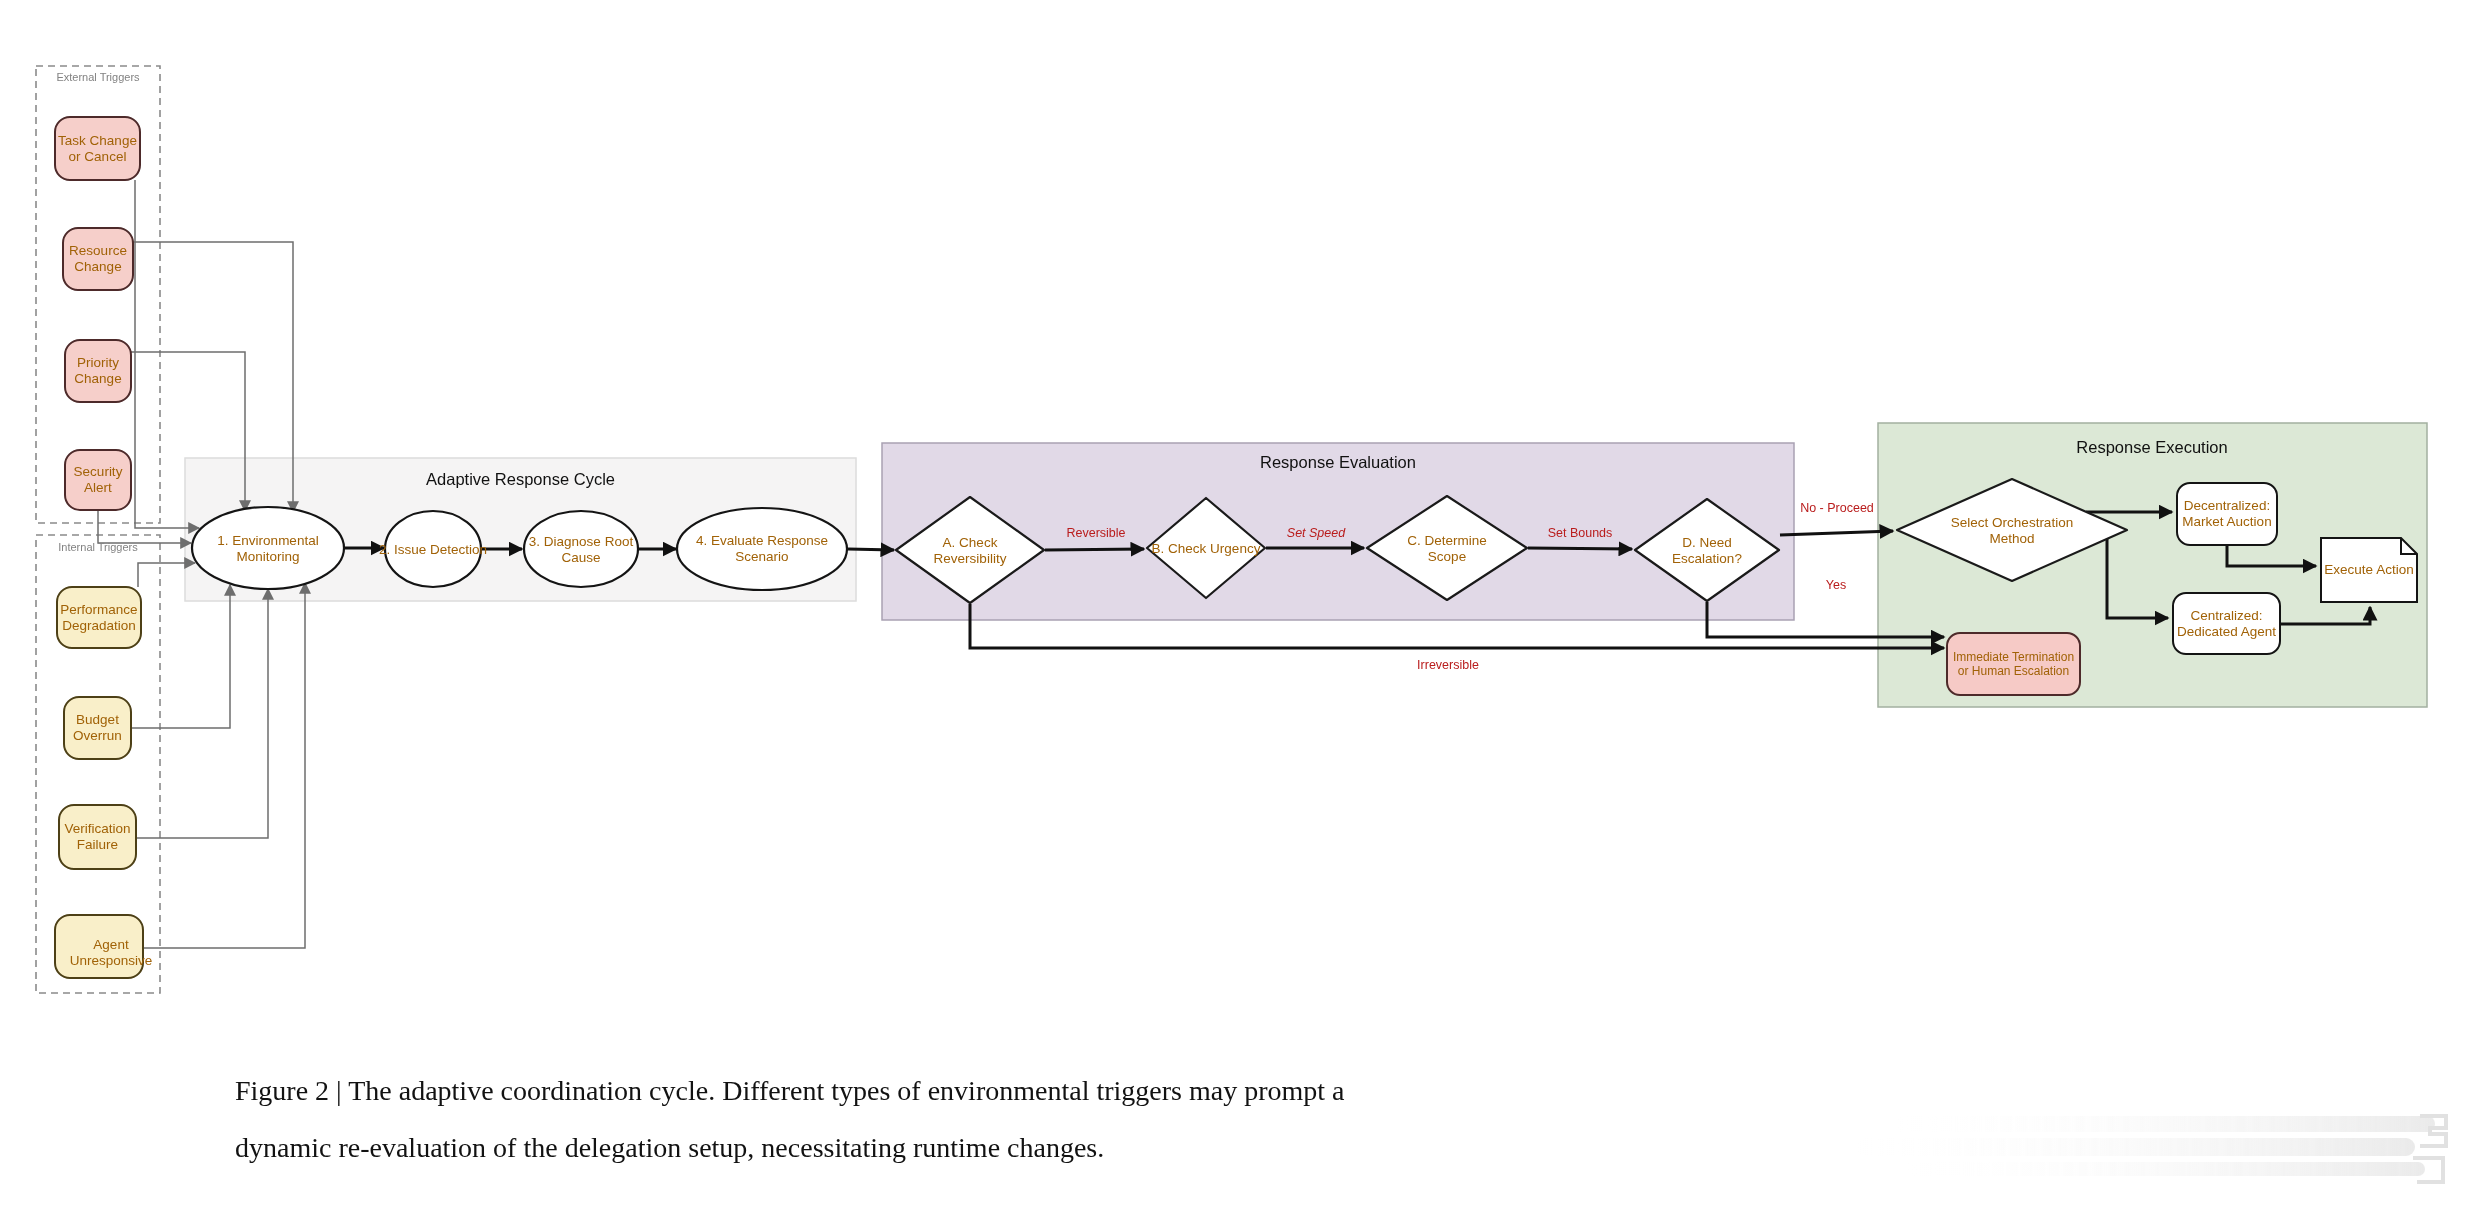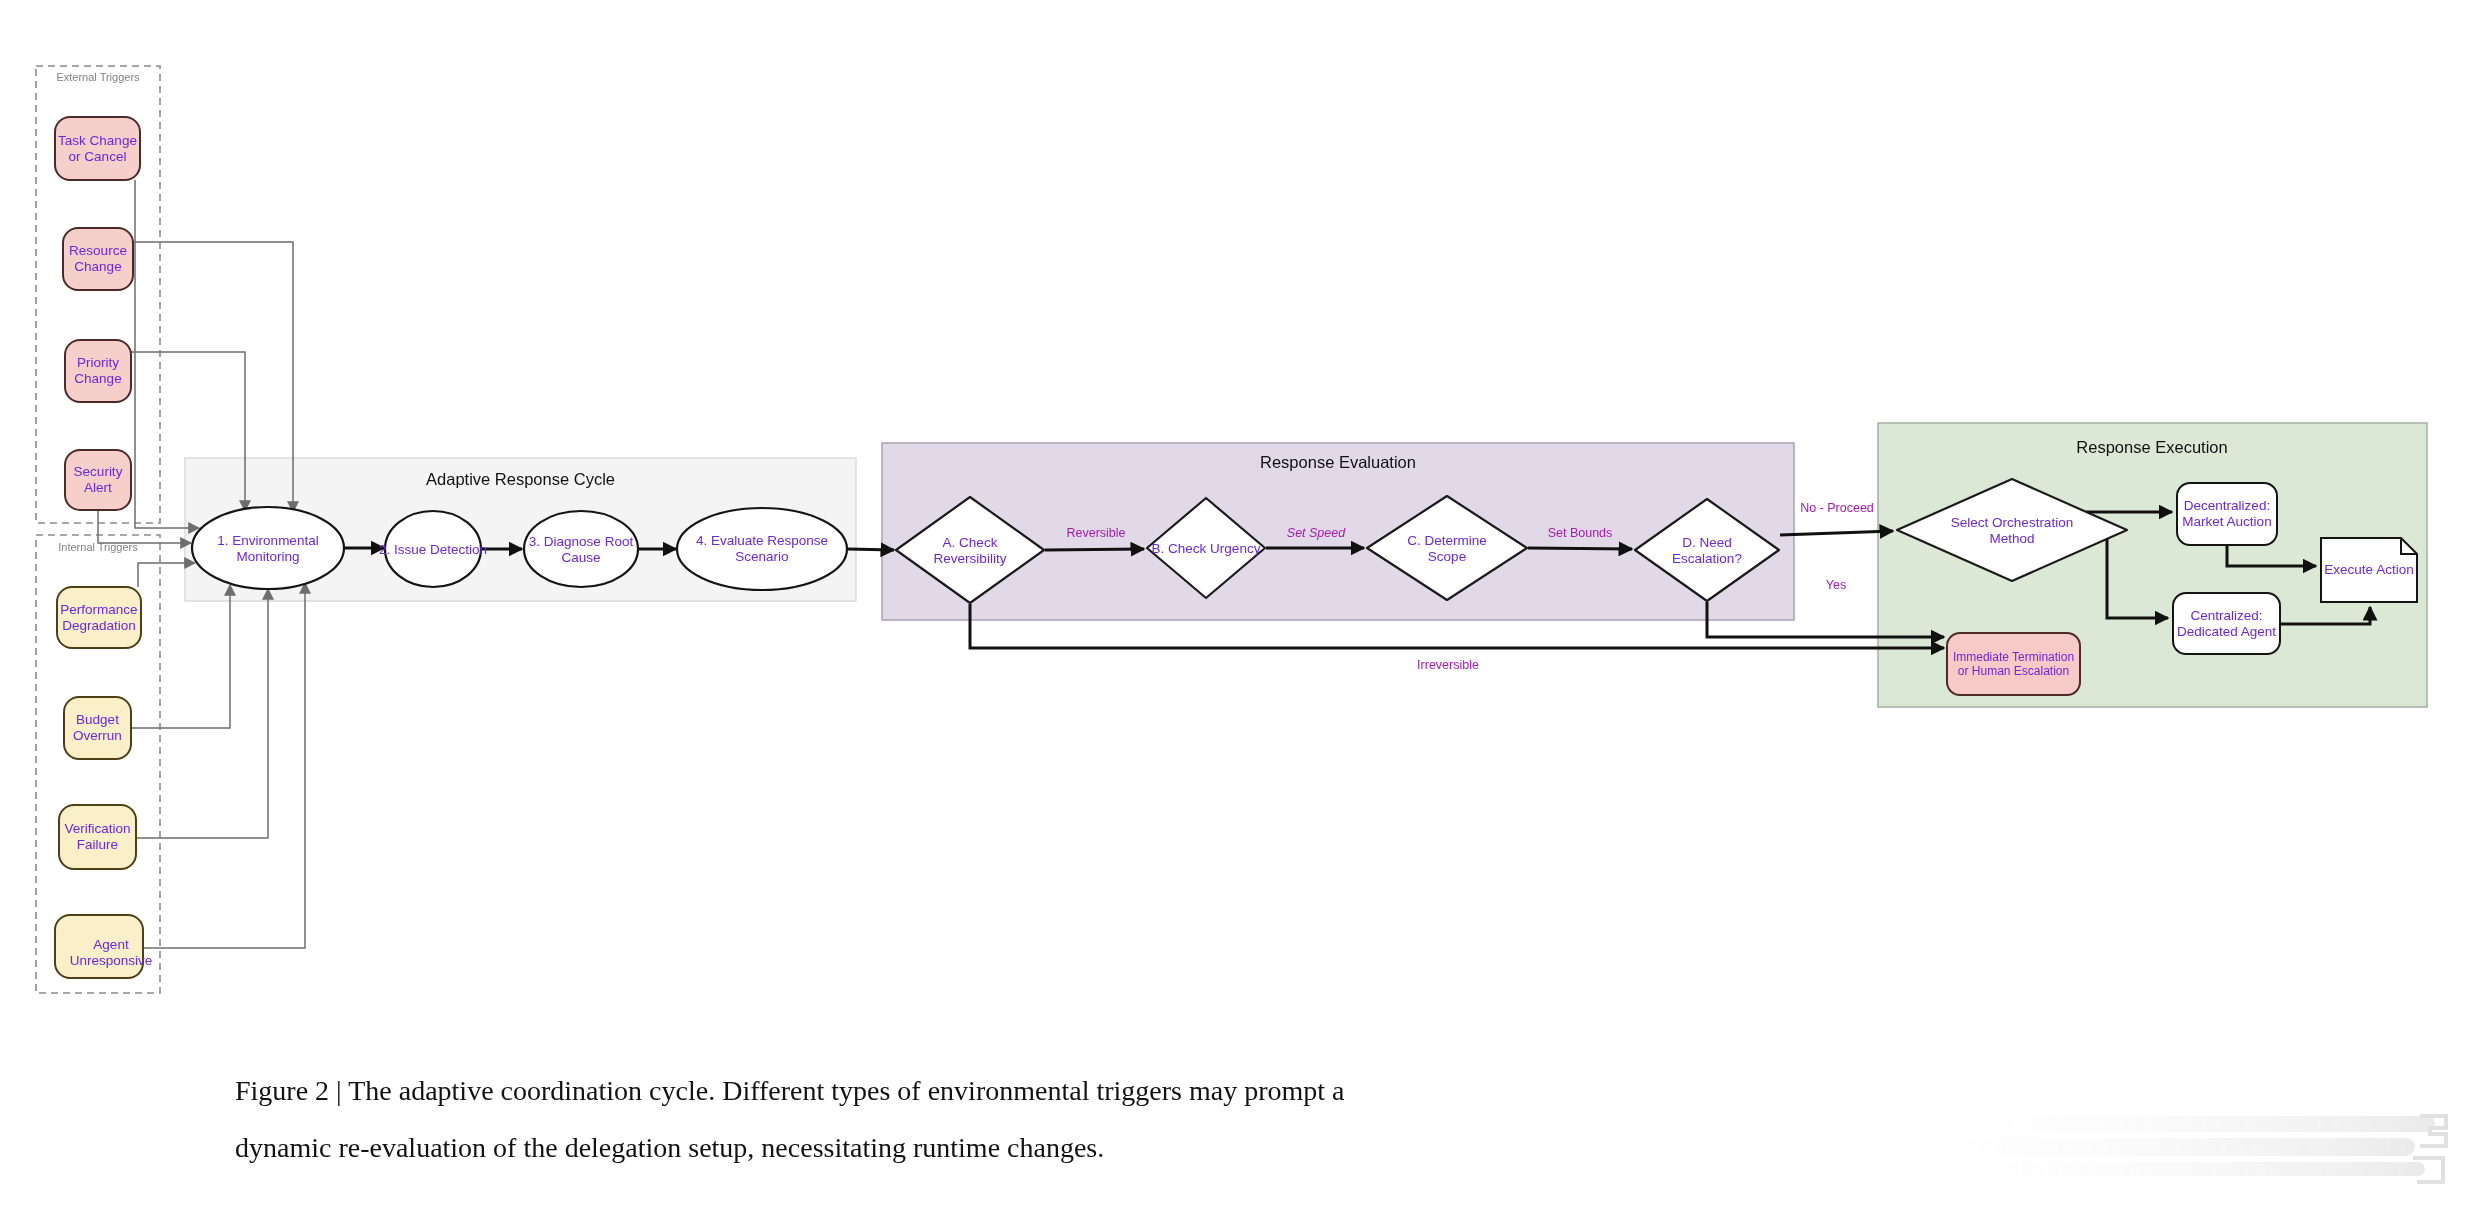--- a/index.html
+++ b/index.html
@@ -1,23 +1,23 @@
 <!DOCTYPE html>
 <html><head>
 <meta charset="utf-8">
 <style>
   html,body{margin:0;padding:0;background:#ffffff;}
   .stage{position:relative;width:2474px;height:1210px;background:#ffffff;overflow:hidden;
          font-family:"Liberation Sans",sans-serif;}
   svg.layer{position:absolute;left:0;top:0;}
   .lbl{position:absolute;display:flex;align-items:center;justify-content:center;
-       text-align:center;color:#6d28d9;line-height:1.18;font-size:13.5px;}
+       text-align:center;color:#a16207;line-height:1.18;font-size:13.5px;}
   .group-lbl{color:#828282;font-size:11px;justify-content:center;}
   .region-title{font-size:16.5px;color:#111;}
-  .edge-lbl{font-size:12.5px;color:#a21caf;}
+  .edge-lbl{font-size:12.5px;color:#b91c1c;}
   .small-lbl{font-size:12px;}
   .caption{position:absolute;left:235px;top:1062px;
            font-family:"Liberation Serif",serif;font-size:28px;line-height:57px;color:#121212;}
   .wm{position:absolute;left:1835px;top:1100px;opacity:.85;}
 </style>
 </head>
 <body>
 
 <div class="stage">
 

